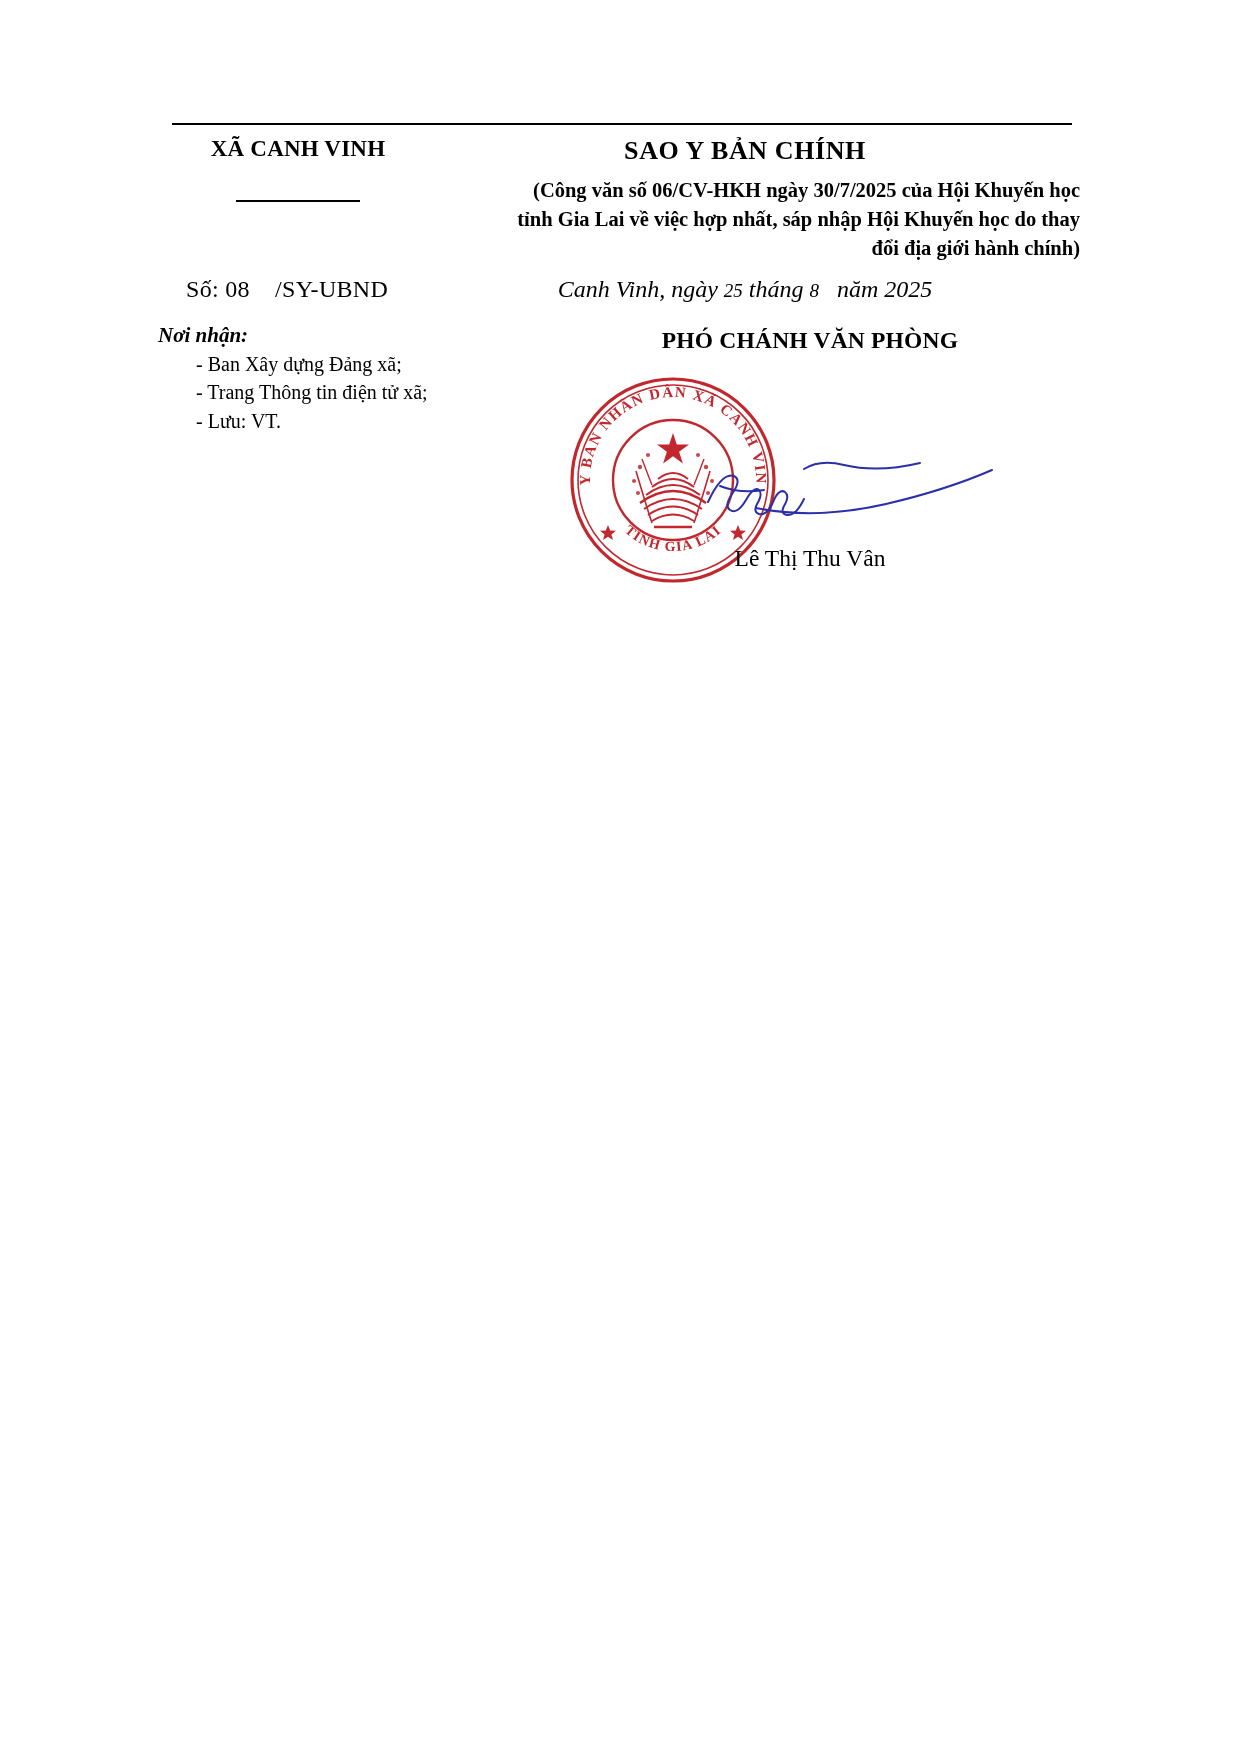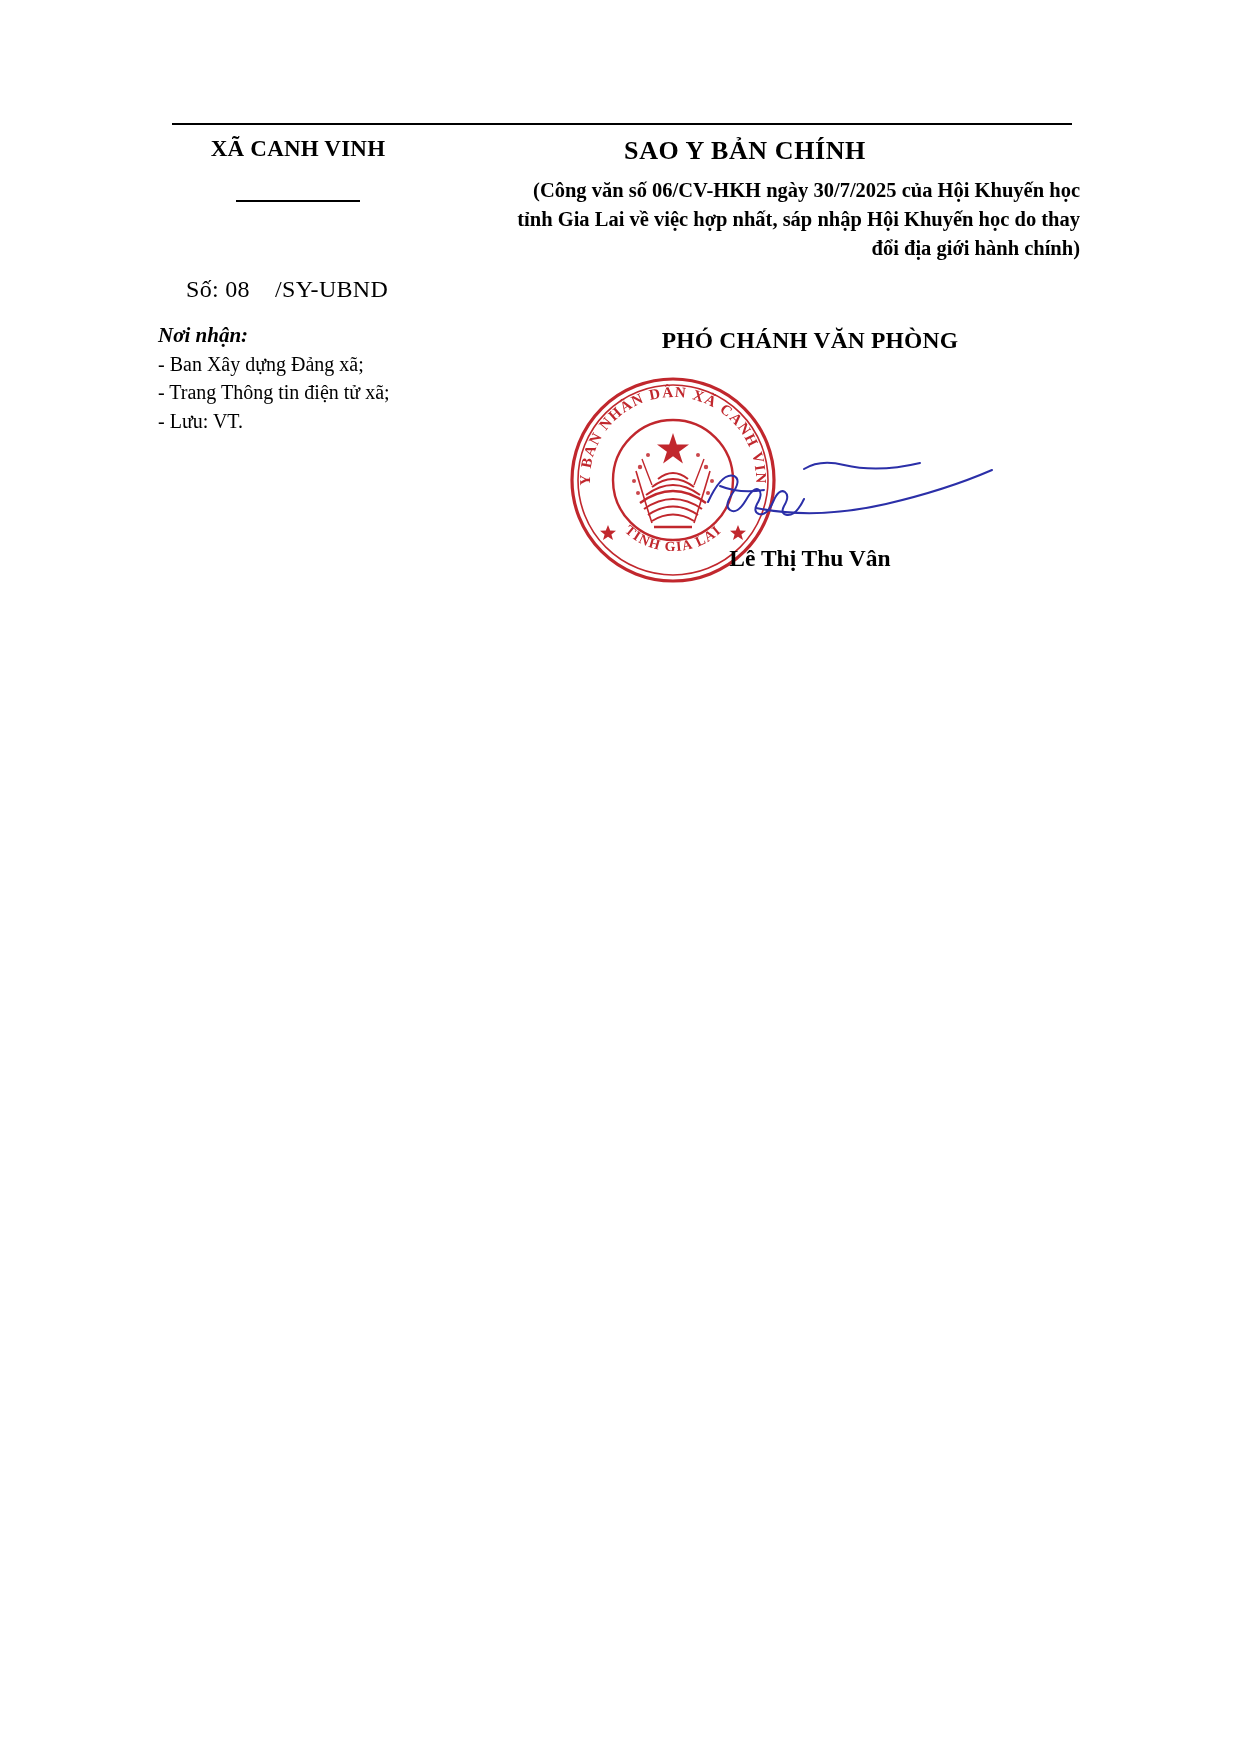--- a/index.html
+++ b/index.html
@@ -71,21 +71,21 @@
     font-weight: bold;
     font-style: italic;
   }
   .recipients-list {
     position: absolute;
     left: 158px;
     top: 350px;
     font-size: 20px;
     line-height: 1.42;
   }
-  .recipients-list div { white-space: pre; }
+  .recipients-list div { white-space: pre; margin-left: 38px; }
 
   
   .certify-title {
     position: absolute;
     left: 420px;
     top: 136px;
     width: 650px;
     text-align: center;
     font-weight: bold;
     font-size: 26px;
@@ -128,21 +128,21 @@
     line-height: 1.38;
     letter-spacing: .2px;
   }
 
   .signer-name {
     position: absolute;
     left: 560px;
     top: 545px;
     width: 500px;
     text-align: center;
-    font-weight: bold;
+    font-weight: normal;
     font-size: 23.5px;
   }
 
   
   .seal {
     position: absolute;
     left: 568px;
     top: 375px;
     width: 210px;
     height: 210px;
@@ -180,20 +180,29 @@
     <div>- Lưu: VT.</div>
   </div>
 
   <div class="certify-title">SAO Y BẢN CHÍNH</div>
   <div class="certify-note">
     <div>(Công văn số 06/CV-HKH ngày 30/7/2025 của Hội Khuyến học</div>
     <div>tỉnh Gia Lai về việc hợp nhất, sáp nhập Hội Khuyến học do thay</div>
     <div>đổi địa giới hành chính)</div>
   </div>
 
+  <div class="place-date">
+    <span>Canh Vinh, ngày</span>
+    <span class="small">25</span>
+    <span>tháng</span>
+    <span class="small">8</span>
+    &nbsp;
+    <span>năm</span>
+    <span>2025</span>
+  </div>
 
   <div class="signer-block">
     <div>PHÓ CHÁNH VĂN PHÒNG</div>
   </div>
 
   <div class="seal">
     <svg width="210" height="210" viewBox="0 0 210 210" aria-hidden="true">
       <defs>
         <path id="arcTop" d="M 22,105 A 83,83 0 0 1 188,105"></path>
         <path id="arcBottom" d="M 34,105 A 71,71 0 0 0 176,105"></path>

